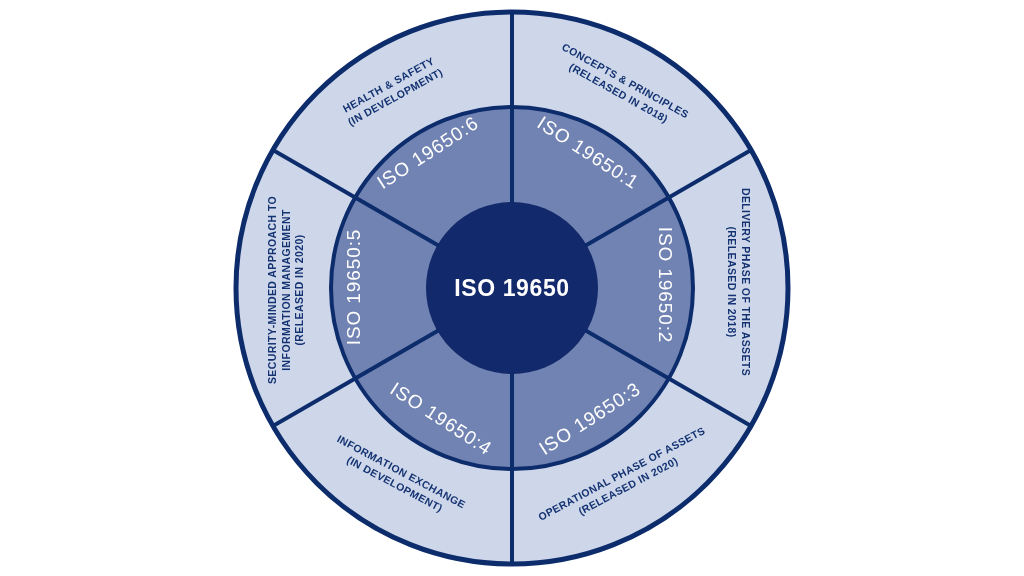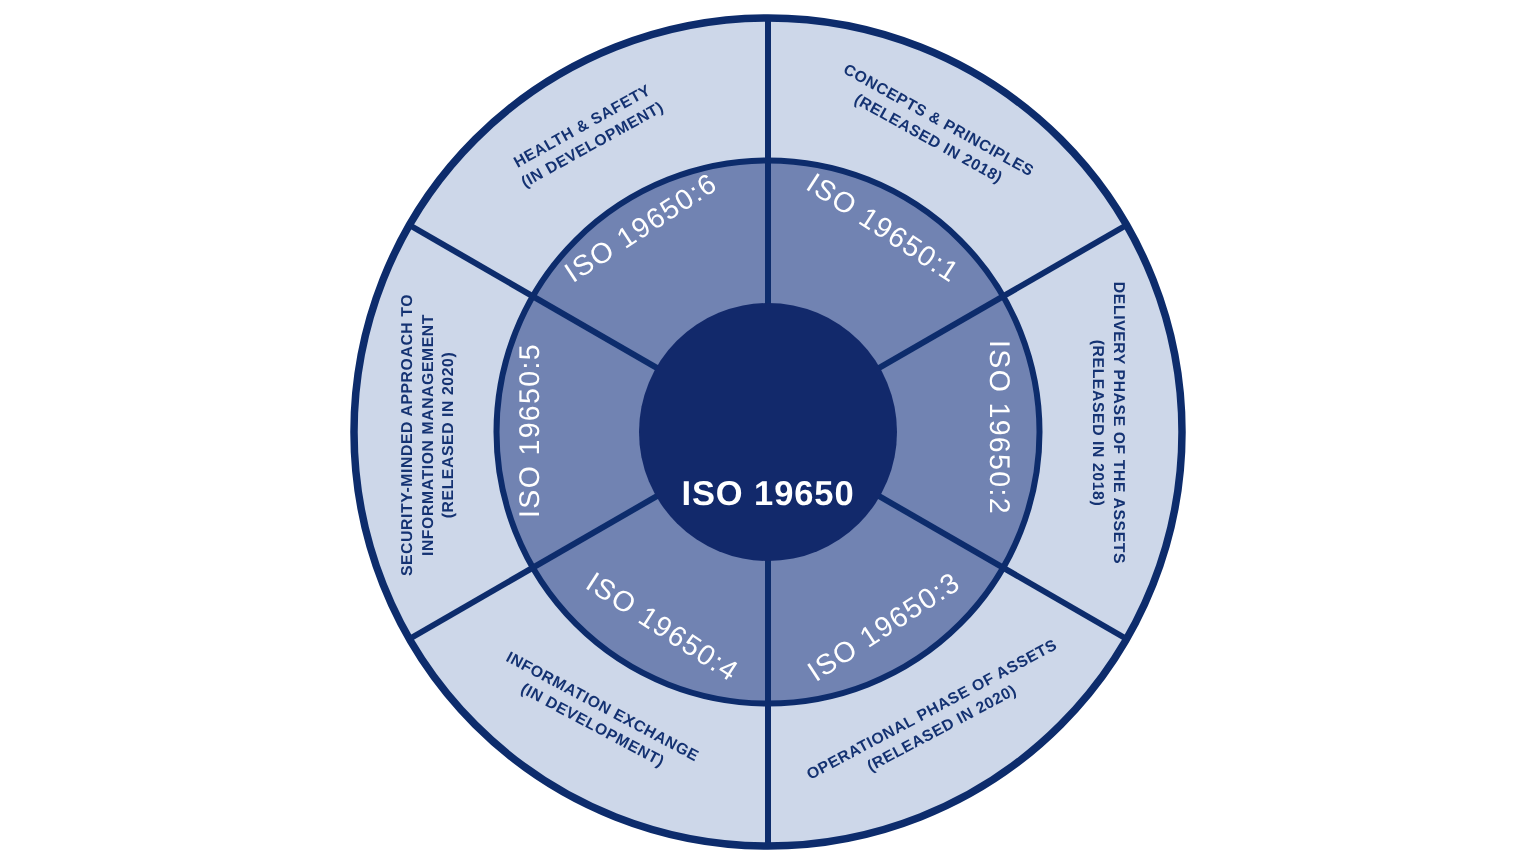--- a/index.html
+++ b/index.html
@@ -45,21 +45,20 @@
     color: #ffffff;
     font-size: 19px;
     font-weight: 500;
     letter-spacing: 0.9px;
   }
   .center-label {
     color: #ffffff;
     font-size: 23px;
     font-weight: 600;
     letter-spacing: 0.6px;
-    margin-top: 41px;
   }
   
   .pos-center   { left: 512px; top: 288px; transform: translate(-50%,-50%); }
 
   .pos-code-1   { left: 588px; top: 153px; transform: translate(-50%,-50%) rotate(33deg); }
   .pos-code-2   { left: 665px; top: 285px; transform: translate(-50%,-50%) rotate(90deg); }
   .pos-code-3   { left: 590px; top: 419px; transform: translate(-50%,-50%) rotate(-33deg); }
   .pos-code-4   { left: 441px; top: 419px; transform: translate(-50%,-50%) rotate(33deg); }
   .pos-code-5   { left: 354px; top: 287px; transform: translate(-50%,-50%) rotate(-90deg); }
   .pos-code-6   { left: 428px; top: 153px; transform: translate(-50%,-50%) rotate(-33deg); }

